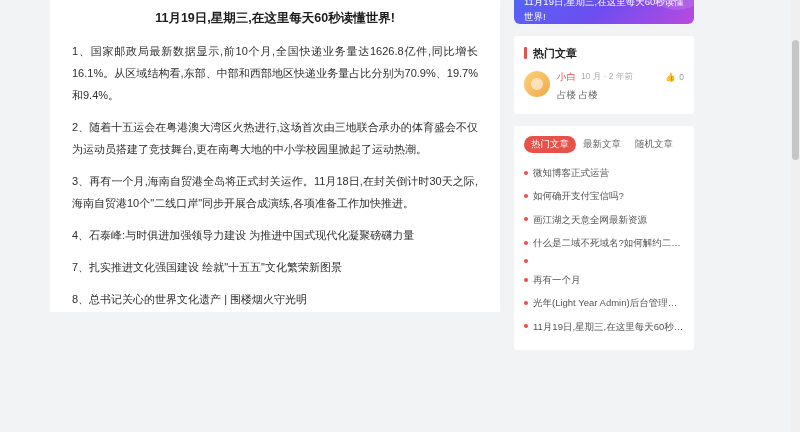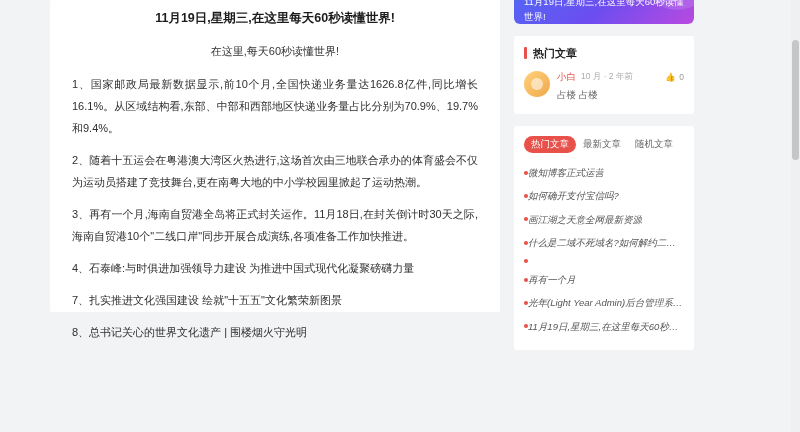--- a/index.html
+++ b/index.html
@@ -163,29 +163,29 @@
     border-radius: 9px;
     cursor: pointer;
     white-space: nowrap;
   }
   .tab.active {
     background: #e8504a;
     color: #fff;
   }
   .list-item {
     display: flex;
+    gap: 5px;
     align-items: center;
     font-size: 9.5px;
     color: #555;
     padding: 5px 0;
     line-height: 1.4;
     white-space: nowrap;
     overflow: hidden;
     text-overflow: ellipsis;
-    font-style: italic;
   }
   .dot {
     width: 4px; height: 4px;
     border-radius: 50%;
     background: #e8504a;
     flex: 0 0 4px;
   }
   .list-text {
     overflow: hidden;
     text-overflow: ellipsis;
@@ -207,21 +207,20 @@
   }
 </style>
 </head>
 <body>
 
 <div class="page">
   <div class="layout">
 
     <div class="article">
       <div class="article-title">11月19日,星期三,在这里每天60秒读懂世界!</div>
-      <div class="article-lead">在这里,每天60秒读懂世界!</div>
       <p class="para">1、国家邮政局最新数据显示,前10个月,全国快递业务量达1626.8亿件,同比增长16.1%。从区域结构看,东部、中部和西部地区快递业务量占比分别为70.9%、19.7%和9.4%。</p>
       <p class="para">2、随着十五运会在粤港澳大湾区火热进行,这场首次由三地联合承办的体育盛会不仅为运动员搭建了竞技舞台,更在南粤大地的中小学校园里掀起了运动热潮。</p>
       <p class="para">3、再有一个月,海南自贸港全岛将正式封关运作。11月18日,在封关倒计时30天之际,海南自贸港10个"二线口岸"同步开展合成演练,各项准备工作加快推进。</p>
       <p class="para">4、石泰峰:与时俱进加强领导力建设 为推进中国式现代化凝聚磅礴力量</p>
       <p class="para">7、扎实推进文化强国建设 绘就"十五五"文化繁荣新图景</p>
       <p class="para">8、总书记关心的世界文化遗产 | 围楼烟火守光明</p>
 
     </div>
 
     <div class="sidebar">

